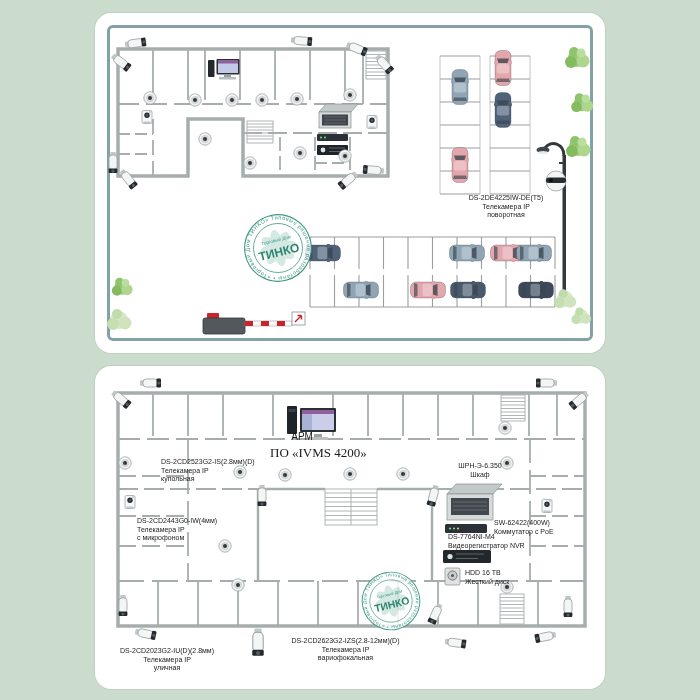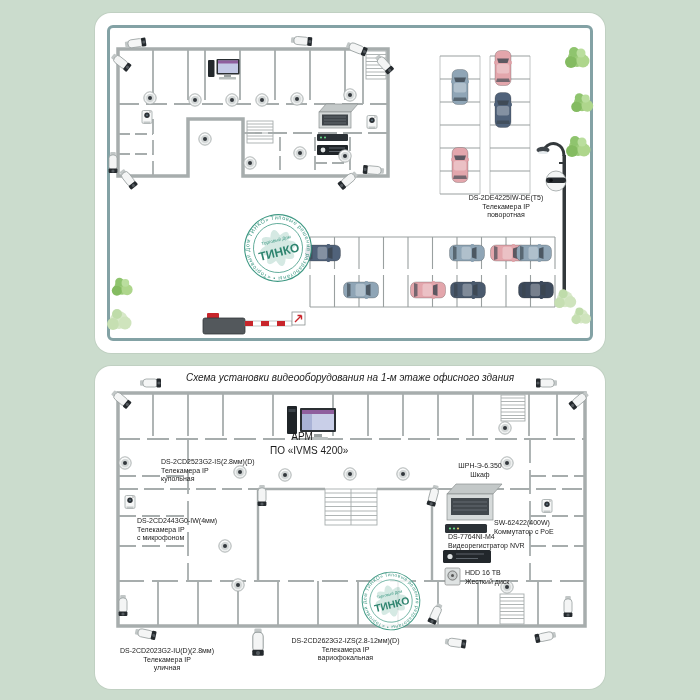--- a/index.html
+++ b/index.html
@@ -9,21 +9,21 @@
          box-shadow:0 0 0 1px rgba(0,0,0,0.05);}
   #panelTop{left:95px;top:13px;width:510px;height:340px;}
   #panelBottom{left:95px;top:366px;width:510px;height:323px;}
   .frame{position:absolute;inset:12px;border:3px solid #83a2a5;border-radius:6px;pointer-events:none;}
   svg.plan{position:absolute;left:0;top:0;}
   .lbl{position:absolute;font-size:7px;line-height:1.22;color:#1b1b1b;white-space:nowrap;}
   .c{text-align:center;}
   .title{position:absolute;left:0;right:0;top:6px;text-align:center;
          font-size:10px;font-style:italic;color:#222;}
   .arm{font-size:10px;margin-top:39px;}
-  .po{font-size:10px;}
+  .po{font-size:13px;font-family:Liberation Serif, serif;}
   .logo{position:absolute;opacity:0.92;transform:rotate(-14deg);}
 </style>
 </head>
 <body>
 
 <svg width="0" height="0" style="position:absolute">
   <defs>
     <g id="sym-dome">
       <circle r="6.2" fill="#edefef" stroke="#9ea5a5" stroke-width="0.8"></circle>
       <circle r="3.9" fill="#d2d6d6"></circle>
@@ -226,21 +226,20 @@
       <text font-size="6" fill="#2e9079" letter-spacing="0.6">
         <textPath href="#ringPathT">Типовые решения разработаны • «Торговый Дом ТИНКО» •</textPath>
       </text>
       <text y="-7" text-anchor="middle" font-size="5" fill="#2e9079">Торговый Дом</text>
       <text y="9" text-anchor="middle" font-size="13" font-weight="bold" fill="#1d7a63">ТИНКО</text>
     </svg>
   </div>
 </div>
 
 <div class="panel" id="panelBottom">
-  <div class="title">Схема установки видеооборудования на 1-м этаже офисного здания</div>
 
   <svg class="plan" width="510" height="323" viewBox="0 0 510 323">
 
     <g>
       <rect x="23" y="27" width="467" height="233" fill="#ffffff" stroke="#a7adad" stroke-width="3.5"></rect>
       <g stroke="#a7adad" stroke-width="1.8" fill="none">
         <path d="M58,27 V70 M93,27 V70 M128,27 V70 M178,27 V70 M238,27 V70 M273,27 V70 M308,27 V70 M343,27 V70 M378,27 V70 M434,27 V70 M462,27 V70"></path>
         <path d="M23,73 H490" stroke-dasharray="22 7"></path>
         <path d="M93,73 V215" stroke-dasharray="24 7"></path>
         <path d="M23,110 H93 M23,150 H93 M23,180 H93" stroke-dasharray="18 6"></path>

